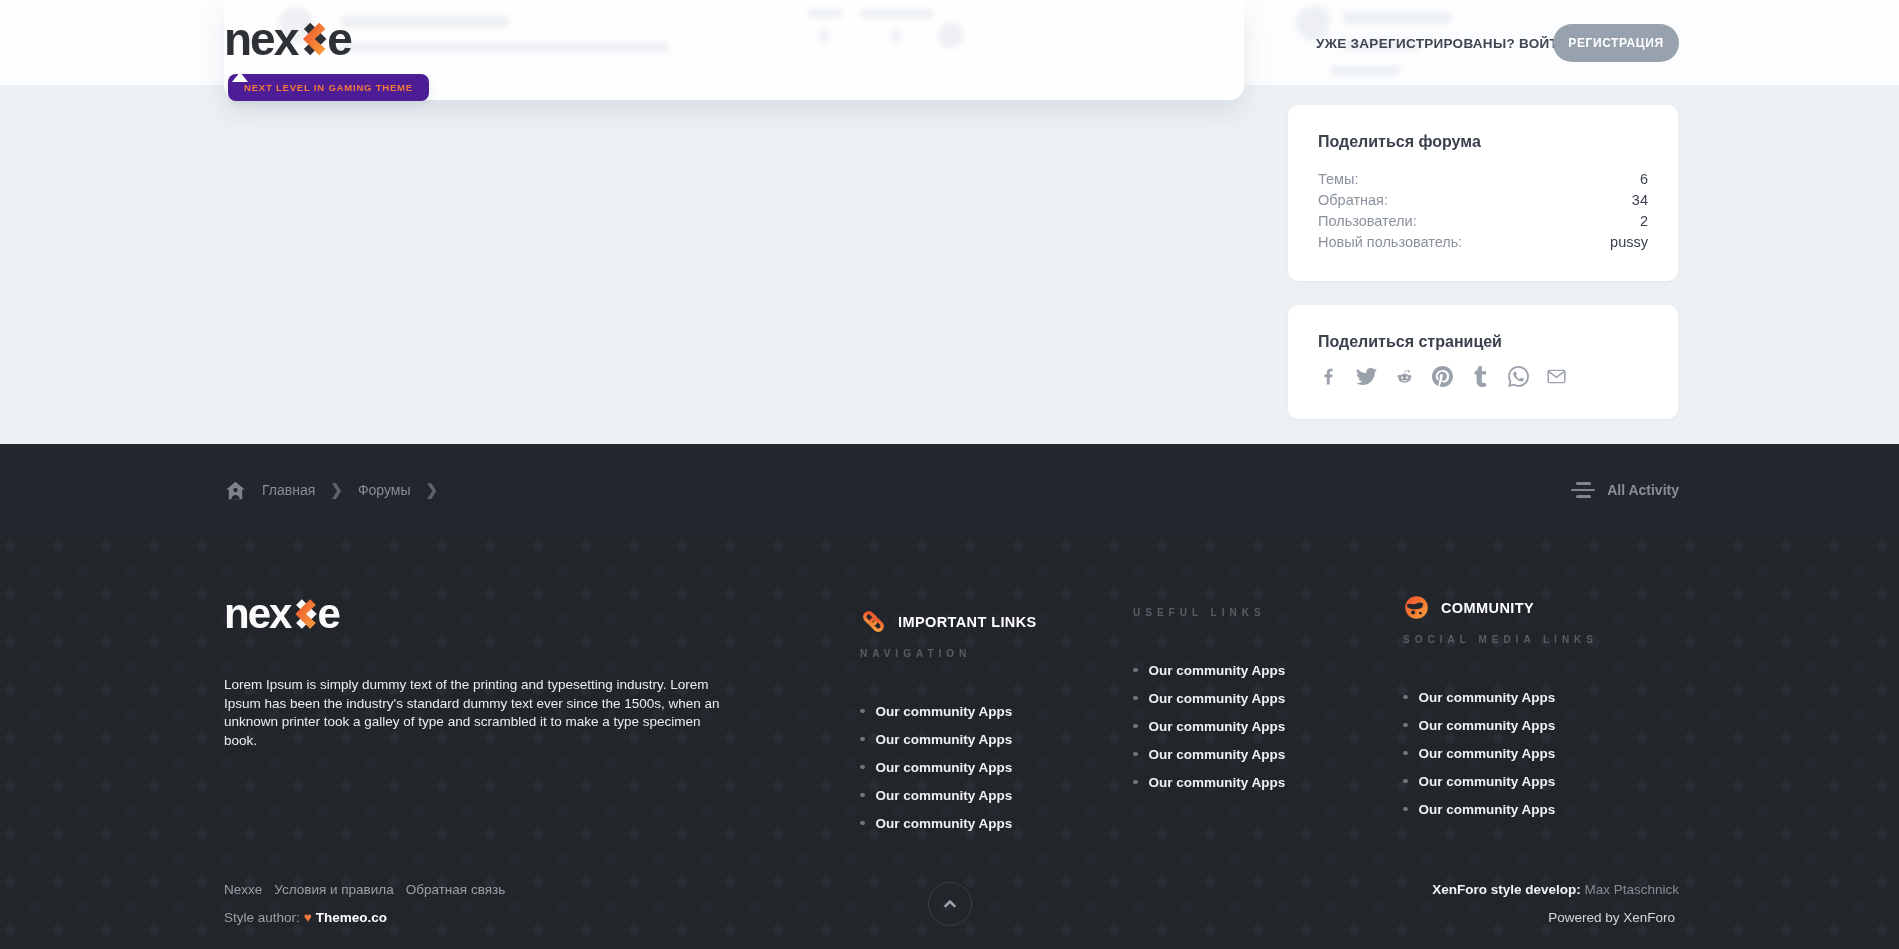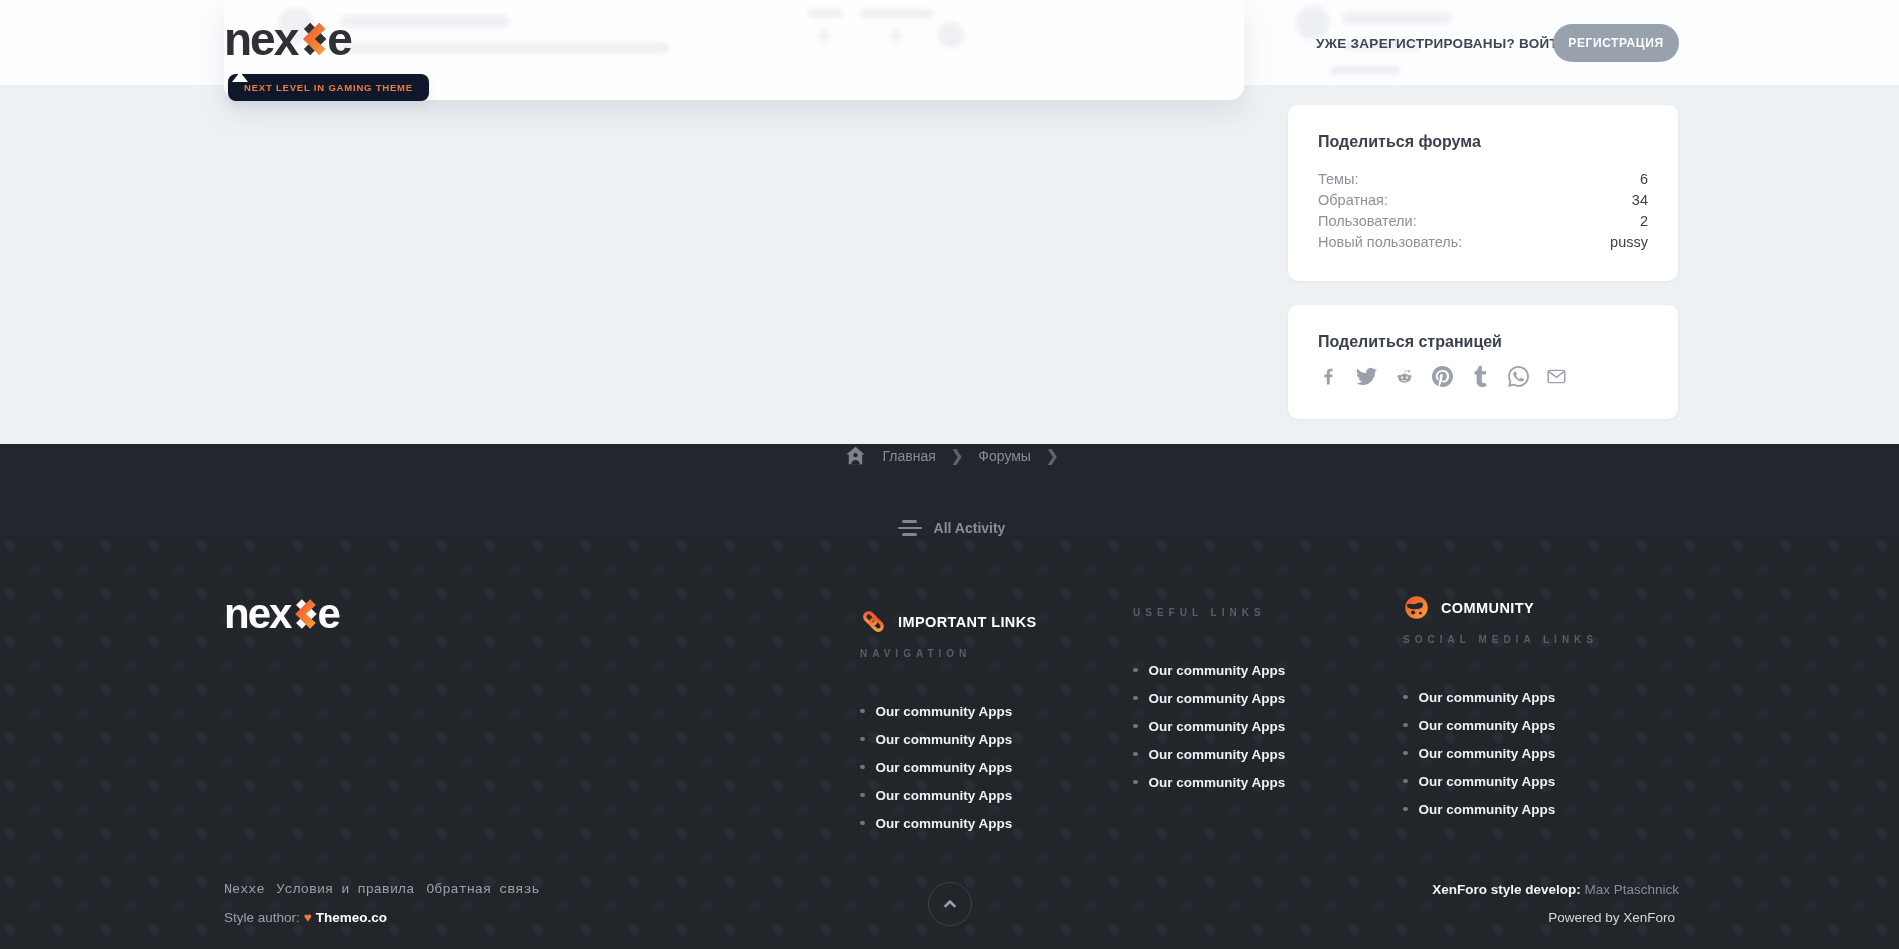--- a/index.html
+++ b/index.html
@@ -13,21 +13,21 @@
   .ghost-card { position:absolute; left:224px; top:0; width:1020px; height:100px; background:#fefefe;
                 border-radius:0 0 14px 14px; box-shadow:0 14px 26px rgba(150,162,180,.22); }
   .ghost { position:absolute; background:#e1e5ec; opacity:.55; filter:blur(2.5px); border-radius:6px; }
   .ghost.circle { border-radius:50%; }
 
   .logo { position:absolute; display:flex; align-items:center; font-weight:800; letter-spacing:-2px; cursor:pointer; }
   .logo-header { left:224px; top:12px; font-size:46px; color:#2e3237; }
   .logo svg { margin:0 -3px; }
 
   .tagline { position:absolute; left:228px; top:74px; height:27px; line-height:27px; padding:0 16px;
-             background:#0f172a; border-radius:8px; box-shadow:0 4px 10px rgba(140,150,165,.18);
+             background:#4c1d95; border-radius:8px; box-shadow:0 4px 10px rgba(140,150,165,.18);
              font-size:9.5px; font-weight:700; color:#f4793f; letter-spacing:.8px; white-space:nowrap; }
   .tagline:before { content:""; position:absolute; top:-10px; left:4px; width:0; height:0;
                     border:8px solid transparent; border-bottom:10px solid #fff; }
 
   .login-link { position:absolute; left:1316px; top:36px; font-size:13.5px; font-weight:700; color:#3f4651;
                 letter-spacing:.3px; cursor:pointer; white-space:nowrap; }
   .login-link .caret { font-size:11px; color:#4a515b; margin-left:4px; }
   .register-btn { position:absolute; left:1553px; top:24px; width:126px; height:38px; border-radius:19px;
                   background:#98a2ae; border:none; color:#fff; font-family:inherit; font-size:12px; font-weight:700;
                   letter-spacing:.6px; cursor:pointer; }
@@ -42,21 +42,21 @@
   .stat-label { color:#8a919c; }
   .stat-value { color:#3a414d; }
   .share-card { top:305px; height:114px; }
   .share-icons { margin-top:15px; display:flex; align-items:center; gap:17px; }
   .share-icons .sicon { width:21px; height:21px; display:inline-flex; cursor:pointer; }
   .share-icons svg { width:100%; height:100%; fill:#9aa1ab; }
 
   
   .crumb-bar { position:absolute; left:0; top:444px; width:100%; height:92px; background:#23262c; }
   .crumb-inner { position:absolute; left:224px; right:220px; top:0; height:100%;
-                 display:flex; align-items:center; justify-content:space-between;flex-direction:column; }
+                 display:flex; align-items:center; justify-content:space-between; }
   .crumbs { display:flex; align-items:center; gap:15px; }
   .crumb-item { font-size:14px; color:#868d97; cursor:pointer; }
   .crumb-sep { font-size:15px; color:#5e646d; font-weight:700; }
   .all-activity { display:flex; align-items:center; gap:12px; font-size:14px; font-weight:700; color:#878e98; cursor:pointer; }
   .act-icon { display:inline-flex; flex-direction:column; align-items:center; gap:4px; }
   .act-icon i { display:block; height:2.5px; background:#81878f; border-radius:2px; }
   .act-icon i:nth-child(1){ width:15px; } .act-icon i:nth-child(2){ width:24px; } .act-icon i:nth-child(3){ width:15px; }
 
   
   .site-footer { position:absolute; left:0; top:536px; width:100%; height:413px; background:#22252a;
@@ -71,21 +71,21 @@
   .f-col-head svg { width:27px; height:27px; }
   .f-col-title { font-size:14.5px; font-weight:800; color:#ffffff; letter-spacing:.4px; }
   .f-col-sub { margin-top:13px; font-size:10px; color:#595e66; letter-spacing:5px; font-weight:700; }
   .f-links-list { list-style:none; margin-top:38px; }
   .f-links-list li { display:flex; align-items:center; height:28px; cursor:pointer; }
   .f-links-list .dot { width:4.5px; height:4.5px; border-radius:50%; background:#70757d; margin-right:11px; }
   .f-links-list .lbl { font-size:13.5px; font-weight:700; color:#f0f1f3; }
   .col-1 { left:860px;margin-top:14px; } .col-2 { left:1133px; } .col-3 { left:1403px; }
 
   .f-bottom-links { position:absolute; left:224px; top:346px; display:flex; gap:12px;
-                    font-size:13.5px; color:#9aa0a8;font-family:Liberation Mono, monospace; }
+                    font-size:13.5px; color:#9aa0a8; }
   .f-bottom-links span { cursor:pointer; }
   .f-author { position:absolute; left:224px; top:374px; font-size:13.5px; color:#9aa0a8; }
   .f-author .heart { color:#f4793f; margin:0 4px; }
   .f-author .name { color:#ffffff; font-weight:800; cursor:pointer; }
   .scroll-top { position:absolute; left:928px; top:346px; width:44px; height:44px; border-radius:50%;
                 border:1px solid #3a3e45; background:transparent; display:flex; align-items:center; justify-content:center; cursor:pointer; }
   .f-develop { position:absolute; right:220px; top:346px; font-size:13.5px; text-align:right; }
   .f-develop .lbl { color:#f2f3f5; font-weight:800; }
   .f-develop .nm { color:#868c95; cursor:pointer; }
   .f-powered { position:absolute; right:224px; top:374px; font-size:13.5px; color:#d4d7dc; cursor:pointer;margin-left:22px; }
@@ -228,20 +228,21 @@
 
     <div class="logo logo-footer">
       <span>nex</span>
       <svg width="33" height="42" viewBox="0 0 40 44">
         <path d="M18 4 L36 22 L18 40 L11 33 L22 22 L11 11 Z" fill="#fbfbfc"></path>
         <path d="M28 4 L10 22 L28 40 L35 33 L23 22 L35 11 Z" fill="url(#og)"></path>
       </svg>
       <span>e</span>
     </div>
 
+    <div class="f-about">Lorem Ipsum is simply dummy text of the printing and typesetting industry. Lorem Ipsum has been the industry's standard dummy text ever since the 1500s, when an unknown printer took a galley of type and scrambled it to make a type specimen book.</div>
 
     <div class="f-col col-1">
       <div class="f-col-head">
         <svg viewBox="0 0 24 24">
           <g transform="rotate(45 12 12)" fill="none" stroke="url(#og)" stroke-width="3" stroke-linecap="round">
             <rect x="2.5" y="8.5" width="11.5" height="7" rx="3.5"></rect>
             <rect x="10" y="8.5" width="11.5" height="7" rx="3.5"></rect>
           </g>
         </svg>
         <span class="f-col-title">IMPORTANT LINKS</span>

